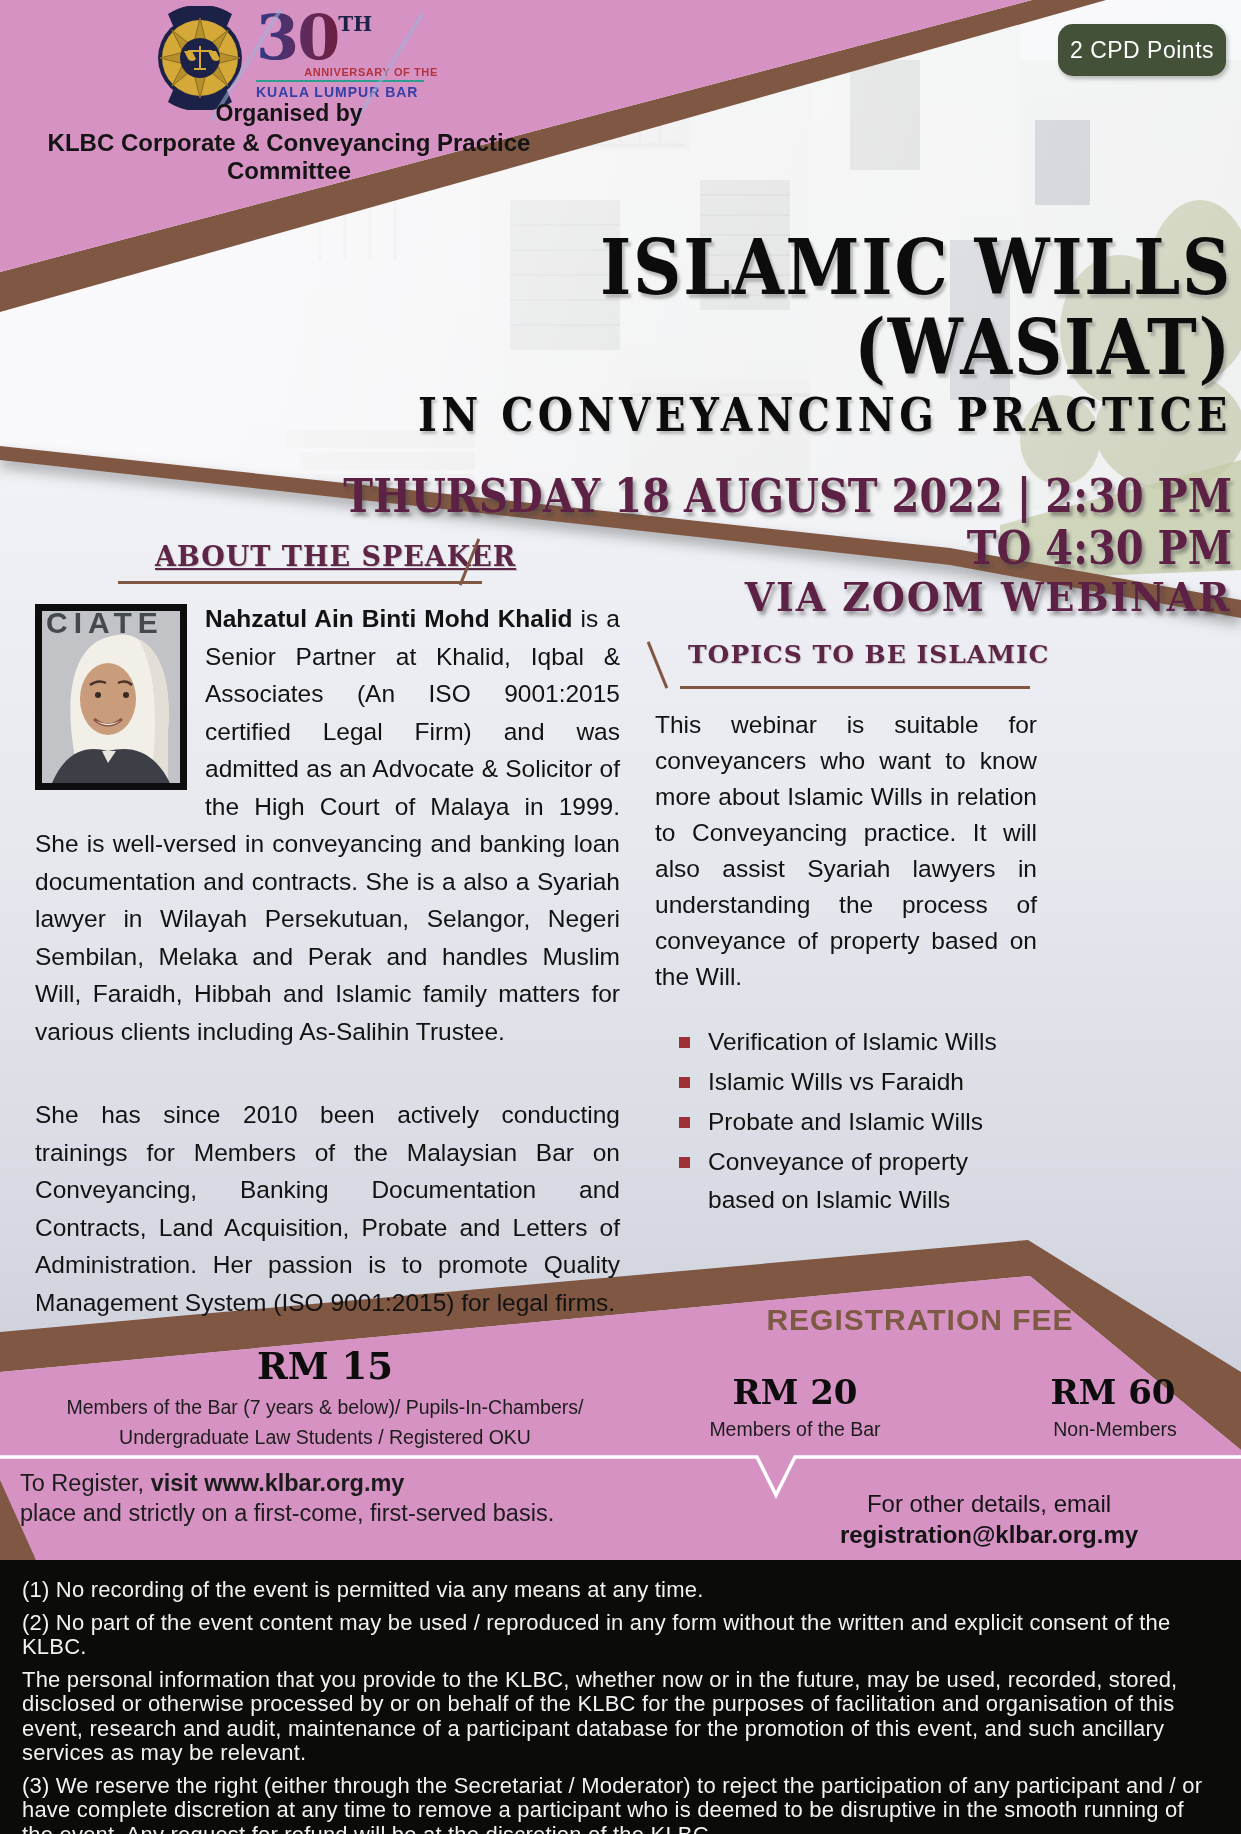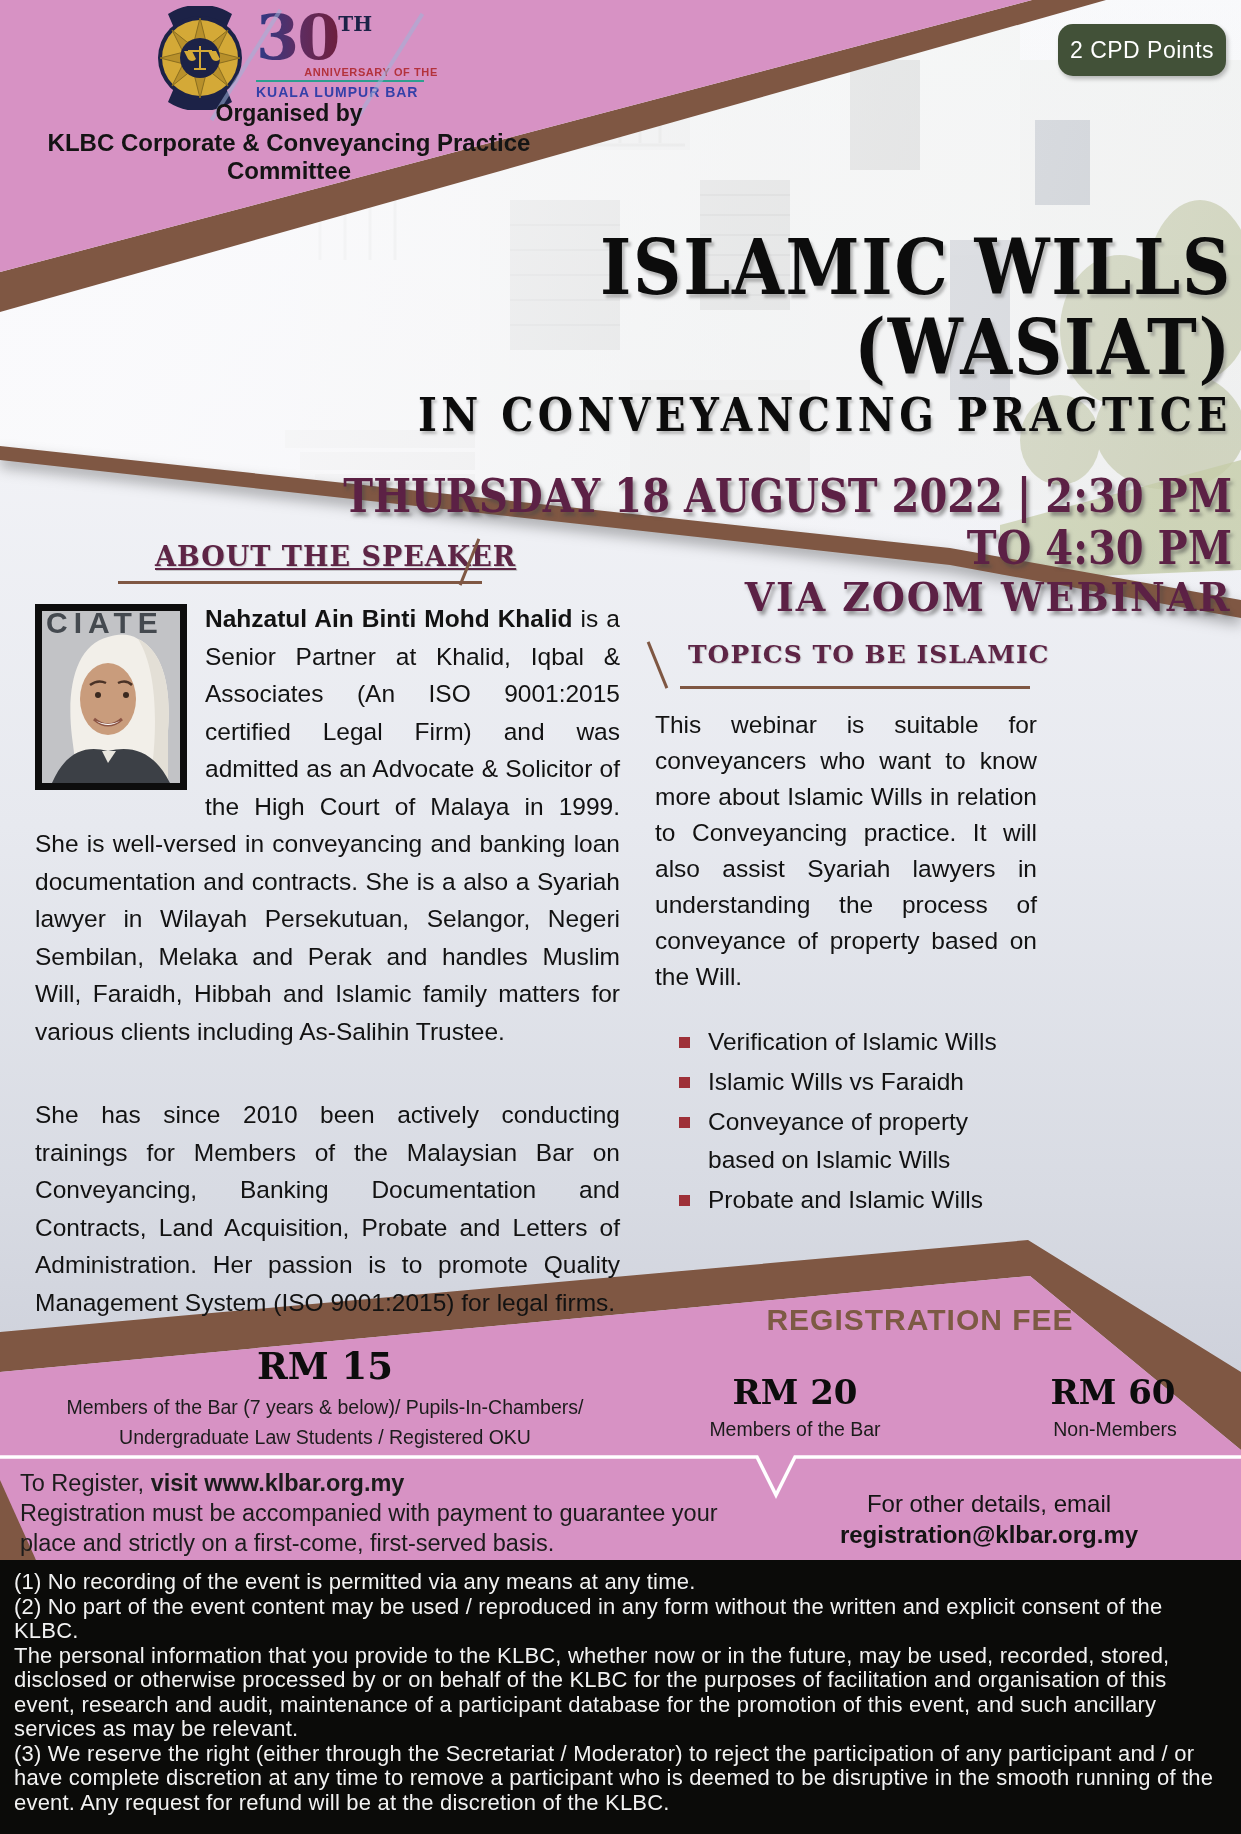--- a/index.html
+++ b/index.html
@@ -17,21 +17,21 @@
   .top-pink{position:absolute;inset:0;background:#d792c4;clip-path:polygon(0 0,1032px 0,0 272px);}
   
   .mid-band{position:absolute;inset:0;filter:drop-shadow(0 7px 7px rgba(0,0,0,.30));}
   
   .bot-brown{position:absolute;inset:0;background:#7f5743;clip-path:polygon(0 1332px,1028px 1240px,1241px 1372px,1241px 1450px,1030px 1276px,0 1372px);filter:drop-shadow(0 4px 5px rgba(0,0,0,.25));}
   .bot-brown2{position:absolute;inset:0;background:#7f5743;clip-path:polygon(0 1372px,0 1560px,36px 1560px);}
   .bot-pink{position:absolute;inset:0;background:#d792c4;clip-path:polygon(0 1372px,1030px 1276px,1241px 1450px,1241px 1560px,36px 1560px,0 1480px);}
   
   .terms-footer{position:absolute;left:0;top:1560px;width:1241px;height:274px;background:#0b0b09;color:#f2f2f2;
     padding:10px 14px;box-sizing:border-box;font-size:22px;line-height:24.5px;letter-spacing:.2px;}
-  .terms-footer p{margin:0;}
+  .terms-footer p{margin:8px;}
   
   .logo-wrap{position:absolute;left:148px;top:6px;width:430px;height:100px;}
   .anniv{position:absolute;left:108px;top:2px;width:230px;}
   .num30{font-family:"DejaVu Serif",serif;font-weight:700;font-size:62px;line-height:60px;
     background:linear-gradient(90deg,#2c3a86,#5c2d63,#6d1f3e);-webkit-background-clip:text;background-clip:text;color:transparent;letter-spacing:-2px;}
   .numth{font-family:"DejaVu Serif",serif;font-weight:700;font-size:20px;color:#1c2247;vertical-align:28px;letter-spacing:0;}
   .anniv-s1{font-size:11px;font-weight:700;color:#b3323c;letter-spacing:.6px;margin-top:-2px;text-align:center;}
   .anniv-div{width:168px;height:2px;background:#2e9e8f;margin:2px 0;}
   .anniv-s2{font-size:14px;font-weight:700;color:#3440a8;letter-spacing:1px;}
   .slash-deco{position:absolute;width:4px;height:130px;background:#9fb3d8;opacity:.55;transform:rotate(32deg);}
@@ -246,45 +246,44 @@
       <div class="topic-item">
           <span class="sq"></span>
           <span>Verification of Islamic Wills</span>
         </div>
       <div class="topic-item">
           <span class="sq"></span>
           <span>Islamic Wills vs Faraidh</span>
         </div>
       <div class="topic-item">
           <span class="sq"></span>
+          <span>Probate and Islamic Wills</span>
+        </div>
+      <div class="topic-item">
+          <span class="sq"></span>
           <span>Conveyance of property based on Islamic Wills</span>
-        </div>
-      <div class="topic-item">
-          <span class="sq"></span>
-          <span>Probate and Islamic Wills</span>
         </div>
     </div>
   </div>
 
   <div class="reg-head">REGISTRATION FEE</div>
 
   <div class="fee-amount fee1-a">RM 15</div>
   <div class="fee-desc fee1-d">Members of the Bar (7 years &amp; below)/ Pupils-In-Chambers/ Undergraduate Law Students / Registered OKU</div>
   <div class="fee-amount fee2-a">RM 20</div>
   <div class="fee-desc fee2-d">Members of the Bar</div>
   <div class="fee-amount fee3-a">RM 60</div>
   <div class="fee-desc fee3-d">Non-Members</div>
 
   <svg class="sep-svg" width="1241" height="70">
     <path d="M0,17 L757,17 L776,55 L795,17 L1241,17" stroke="#fff" stroke-width="3.5" fill="none"></path>
   </svg>
 
   <div class="reg-left">
     <div><span>To Register, </span><b>visit www.klbar.org.my</b></div>
-    <div>Registration must  be accompanied with payment to guarantee your</div>
     <div>place and strictly on a first-come, first-served basis.</div>
   </div>
   <div class="reg-right">
     <div>For other details, email</div>
     <div style="font-weight:700;">registration@klbar.org.my</div>
   </div>
 
   <div class="terms-footer">
     <p>(1) No recording of the event is permitted via any means at any time.</p>
     <p>(2) No part of the event content may be used / reproduced in any form without the written and explicit consent of the KLBC.</p>

